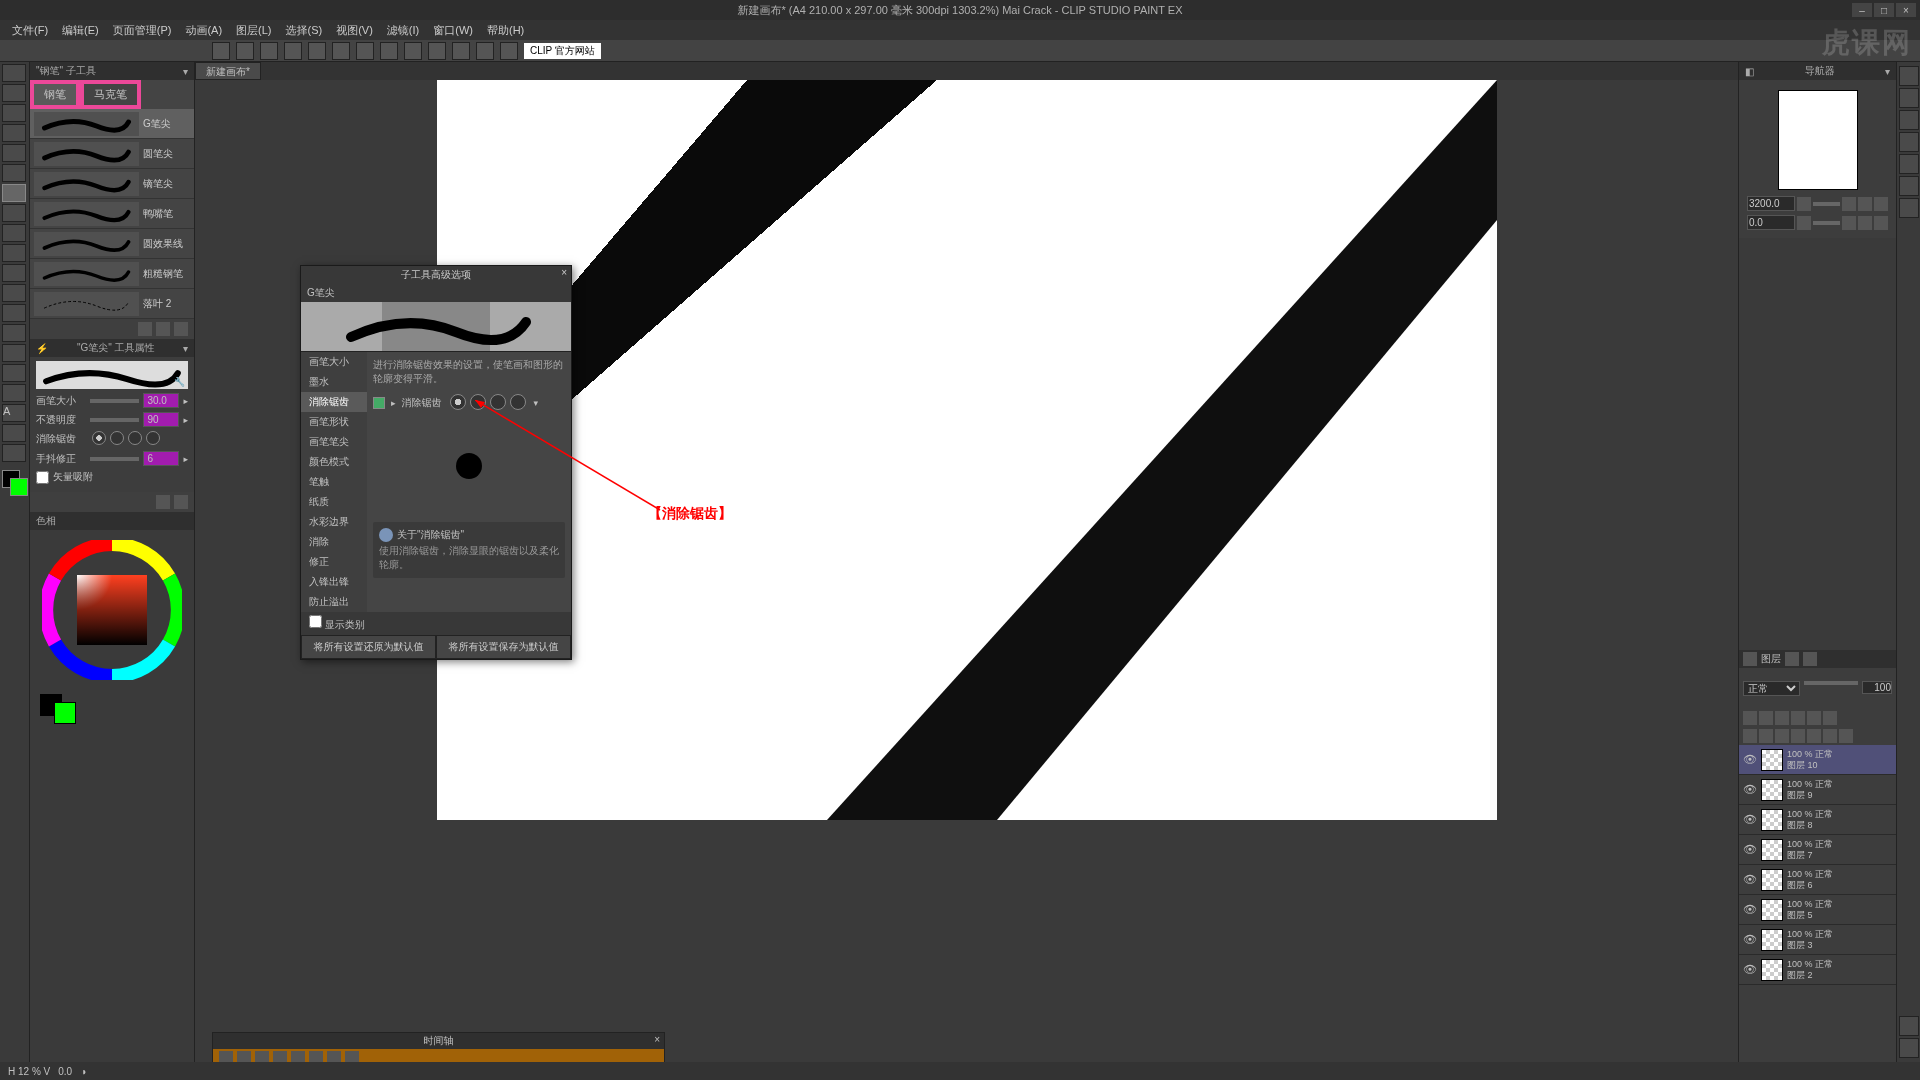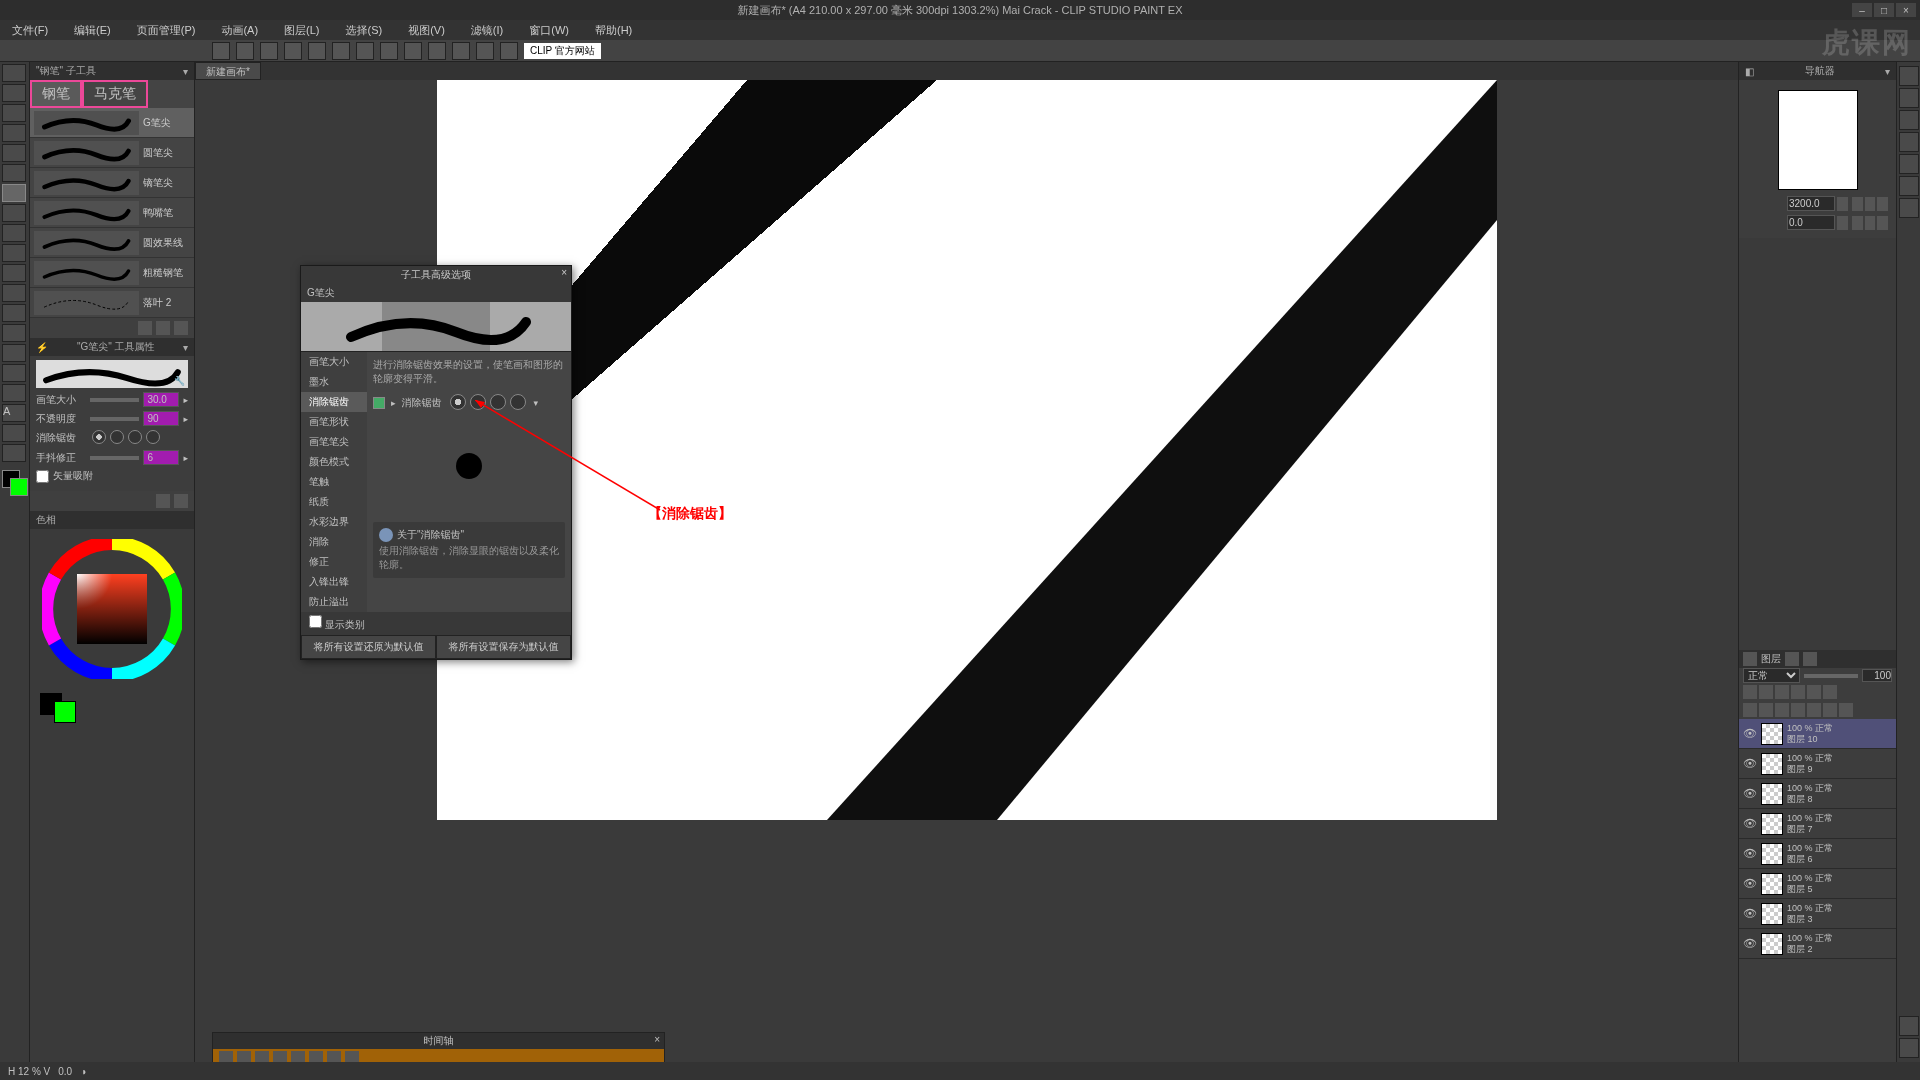--- a/index.html
+++ b/index.html
@@ -1,34 +1,34 @@
 <!DOCTYPE html>
 <html><head>
 <meta charset="utf-8">
 <style>
 * { margin: 0; padding: 0; box-sizing: border-box; font-family: "Microsoft YaHei", Arial, sans-serif; }
 body { background: #3a3a3a; color: #c0c0c0; width: 1920px; height: 1080px; overflow: hidden; position: relative; font-size: 11px; }
 .titlebar { background: #2d2d2d; height: 20px; display: flex; align-items: center; justify-content: center; position: relative; }
 .titlebar .title { color: #b0b0b0; font-size: 11px; }
 .titlebar .controls { position: absolute; right: 4px; display: flex; gap: 2px; }
 .titlebar .controls span { width: 20px; height: 14px; background: #444; display: flex; align-items: center; justify-content: center; cursor: pointer; font-size: 10px; }
-.menubar { background: #333; height: 20px; display: flex; align-items: center; padding: 0 6px; gap: 14px; }
+.menubar { background: #333; height: 20px; display: flex; align-items: center; padding: 0 6px; gap: 2px; }
 .menubar span { padding: 2px 6px; cursor: pointer; font-size: 11px; color: #ccc; }
 .toolbar { background: #434343; height: 22px; display: flex; align-items: center; padding: 0 6px; gap: 6px; border-bottom: 1px solid #222; }
 .toolbar .tgap { flex: 0 0 200px; }
 .toolbar .tbtn { width: 18px; height: 18px; background: #555; border: 1px solid #222; display: inline-block; }
 .toolbar .clipbtn { background: #fff; color: #000; font-size: 10px; padding: 1px 6px; }
 .main { display: flex; height: calc(100% - 80px); }
 .left-tools { width: 30px; background: #3a3a3a; display: flex; flex-direction: column; gap: 2px; padding: 2px; border-right: 1px solid #222; }
 .left-tools .tl { width: 24px; height: 18px; background: #4a4a4a; border: 1px solid #222; cursor: pointer; }
 .left-tools .tl.sel { background: #666; border-color: #888; }
 .left-panel { width: 165px; background: #3a3a3a; border-right: 1px solid #222; display: flex; flex-direction: column; }
 .sub-title { background: #2f2f2f; padding: 2px 6px; font-size: 10px; color: #aaa; display: flex; justify-content: space-between; align-items: center; }
 .tool-tabs { display: flex; background: #444; }
-.tool-tabs span { padding: 3px 10px; border: 2px solid #ec4899; cursor: pointer; font-size: 14px; }
+.tool-tabs span { padding: 3px 10px; border: 4px solid #ec4899; cursor: pointer; font-size: 11px; }
 .tool-tabs span.active { background: #5a5a5a; }
 .brush-list { background: #444; }
 .brush-item { display: flex; align-items: center; height: 30px; border-bottom: 1px solid #333; cursor: pointer; }
 .brush-item.sel { background: #606060; }
 .brush-prev { width: 105px; height: 24px; background: #505050; margin: 0 4px; position: relative; }
 .brush-prev svg { width: 100%; height: 100%; }
 .brush-label { font-size: 10px; color: #ccc; }
 .brush-footer { height: 20px; background: #3f3f3f; display:flex; justify-content:flex-end; align-items:center; gap:4px; padding:0 6px;}
 .brush-footer span{width:14px;height:14px;background:#555;}
 .prop-panel { padding: 4px 6px; background: #3d3d3d; font-size: 11px; }
@@ -43,32 +43,32 @@
 .canvas-area { flex: 1; background: #5a5a5a; display: flex; flex-direction: column; }
 .canvas-tab { height: 18px; background: #333; display: flex; }
 .canvas-tab span { padding: 2px 10px; background: #4a4a4a; border: 1px solid #222; font-size: 10px; }
 .canvas-view { flex: 1; background: #3a3a3a; display: flex; align-items: flex-start; justify-content: flex-start; overflow: hidden; position: relative; }
 .canvas { background: #fff; width: 1060px; height: 740px; margin: 0 auto; position: relative; }
 .right-strip { width: 24px; background: #3a3a3a; border-left: 1px solid #222; display:flex; flex-direction:column; gap:2px; padding:4px 2px;}
 .right-strip .rs{width:20px;height:20px;background:#4a4a4a;border:1px solid #222;}
 .right-panel { width: 158px; background: #3a3a3a; border-left: 1px solid #222; display: flex; flex-direction: column; }
 .nav-preview { background: #3d3d3d; padding: 6px; }
 .nav-box { width: 80px; height: 100px; background: #fff; margin: 4px auto; border: 1px solid #000; }
-.nav-ctrl { display:flex; align-items:center; gap:2px; padding:2px; font-size:10px;margin-left:40px;}
+.nav-ctrl { display:flex; align-items:center; gap:2px; padding:2px; font-size:10px;}
 .nav-ctrl input{width:48px;background:#2a2a2a;color:#ccc;border:1px solid #555;font-size:10px;padding:1px;}
 .nav-ctrl .nc{width:14px;height:14px;background:#555;}
 .lprop { background: #3d3d3d; padding: 6px; font-size: 10px; }
 .lprop .lpt{background:#2f2f2f;padding:2px 4px;margin-bottom:4px;}
 .lprop .effects{display:flex;gap:4px;margin:4px 0;}
 .lprop .effects span{width:14px;height:14px;border-radius:50%;border:1px solid #888;}
 .lprop .blend{display:flex;align-items:center;gap:4px;margin:4px 0;}
 .layer-panel { background: #3d3d3d; flex: 1; display: flex; flex-direction: column; }
 .layer-head { height: 18px; background: #2f2f2f; display:flex; align-items:center; gap:4px; padding:0 4px; font-size:10px;}
 .layer-head span{width:14px;height:14px;background:#555;}
-.layer-blend{display:flex;align-items:center;padding:0 4px;gap:4px;}
+.layer-blend{display:flex;align-items:flex-start;padding:13px 4px;gap:4px;}
 .layer-blend select{background:#2a2a2a;color:#ccc;border:1px solid #555;font-size:10px;flex:1;}
 .layer-blend .op{width:30px;background:#2a2a2a;color:#ccc;border:1px solid #555;font-size:10px;text-align:right;}
 .layer-btns{display:flex;gap:2px;padding:2px 4px;flex-wrap:wrap;}
 .layer-btns span{width:14px;height:14px;background:#555;}
 .layer-list { flex: 1; overflow: auto; }
 .layer-item { display: flex; align-items: center; height: 30px; border-bottom: 1px solid #2a2a2a; padding: 0 4px; gap: 4px; }
 .layer-item.sel{background:#505078;}
 .layer-item .eye { width: 14px; height: 14px; }
 .layer-item .thumb { width: 22px; height: 22px; background: #fff; border: 1px solid #000; background-image: linear-gradient(45deg,#ccc 25%,transparent 25%,transparent 75%,#ccc 75%),linear-gradient(45deg,#ccc 25%,transparent 25%,transparent 75%,#ccc 75%); background-size:8px 8px; background-position:0 0,4px 4px;}
 .layer-item .info { font-size: 9px; line-height: 1.2; }

